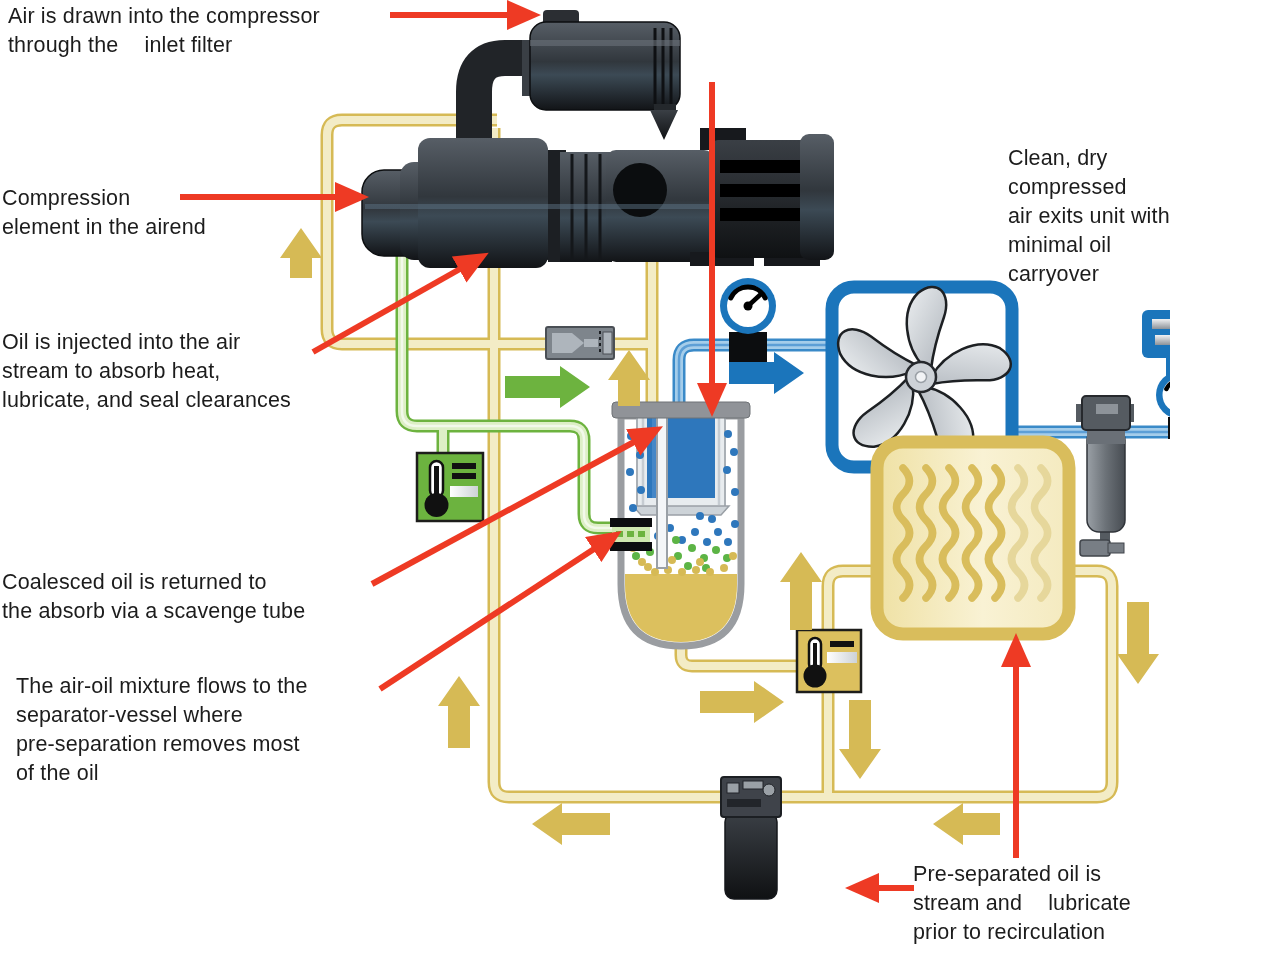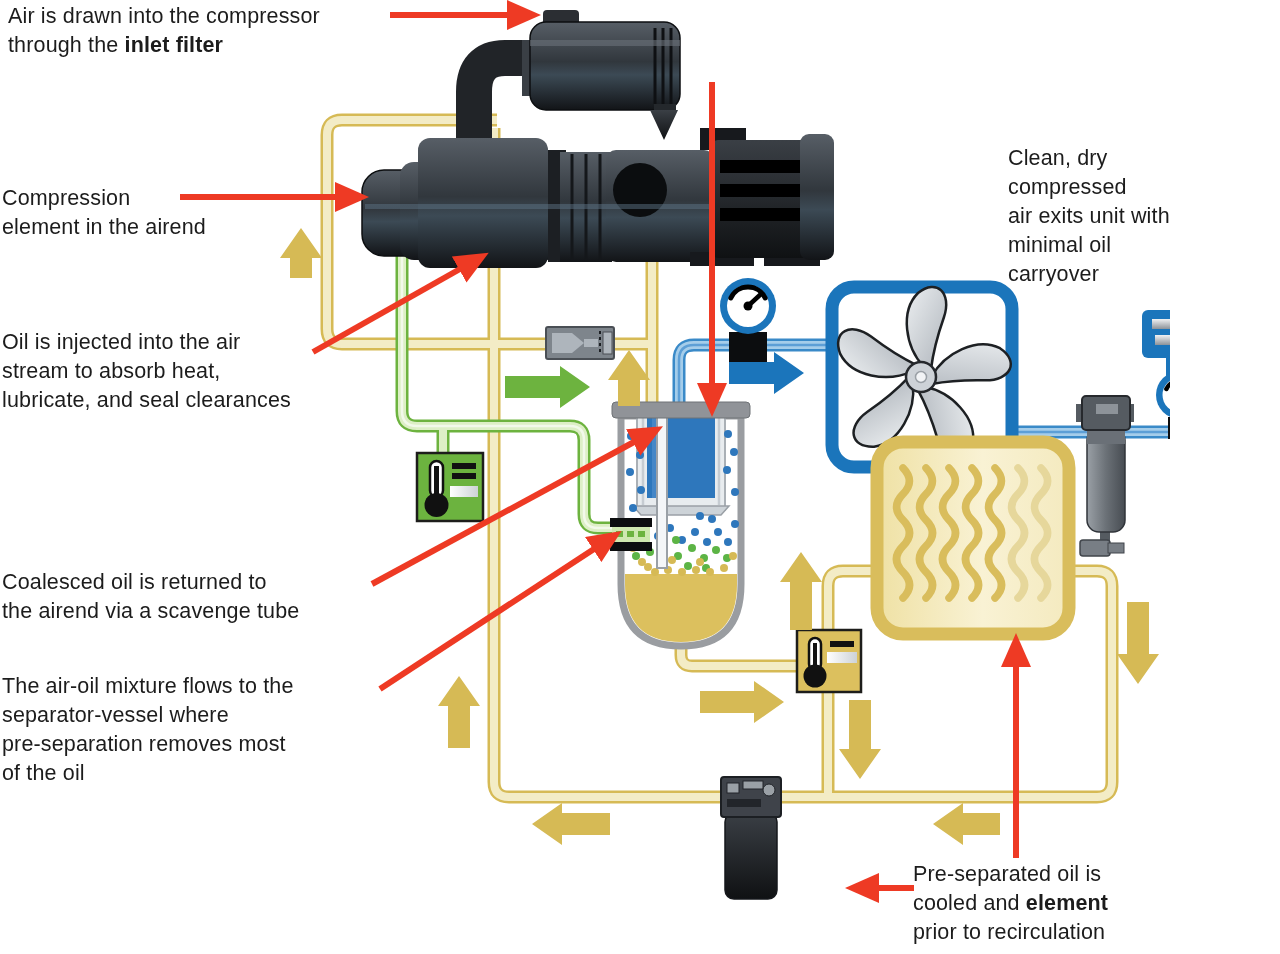--- a/index.html
+++ b/index.html
@@ -1,21 +1,21 @@
 <!DOCTYPE html>
 <html style="--annotation-red: #ee3a24; --oil-yellow: #d6ba55; --oil-fill: #f3ecc6; --air-blue: #1b75bb; --inject-green: #6db33f; --component-dark: #2f343a; --text-black: #1c1c1c;"><head>
 <meta charset="utf-8">
 <style>
   html,body{margin:0;padding:0;background:#fff;}
   .stage{position:relative;width:1170px;height:954px;background:#fff;overflow:hidden;
          font-family:"Liberation Sans",sans-serif;}
   .stage svg{position:absolute;left:0;top:0;}
   .label{position:absolute;white-space:pre-line;font-size:21.5px;line-height:29px;
          color:var(--text-black,#1a1a1a);letter-spacing:.15px;}
-  .label .bd{font-weight:700;}
+  .label .bd{font-weight:400;margin-left:20px;}
   
   .pb-y{stroke:var(--oil-yellow);stroke-width:13;fill:none;}
   .pf-y{stroke:var(--oil-fill);stroke-width:8;fill:none;}
   .pb-g{stroke:var(--inject-green);stroke-width:13;fill:none;}
   .pf-g{stroke:#ddefc6;stroke-width:8;fill:none;}
   .pc-g{stroke:#f2f9ea;stroke-width:2.5;fill:none;}
   .pb-b{stroke:#3a8ac8;stroke-width:13;fill:none;}
   .pf-b{stroke:#a5cdea;stroke-width:8;fill:none;}
   .pc-b{stroke:#5d9fd6;stroke-width:2.5;fill:none;}
   .af-y{fill:var(--oil-yellow);}          
@@ -347,22 +347,22 @@
 through the </span><span class="bd">inlet filter</span><span></span></div>
 <div class="label" style="left:2px;top:184px"><span>Compression
 element in the airend</span><span class="bd"></span><span></span></div>
 <div class="label" style="left:1008px;top:144px"><span>Clean, dry compressed
 air exits unit with
 minimal oil carryover</span><span class="bd"></span><span></span></div>
 <div class="label" style="left:2px;top:328px"><span>Oil is injected into the air
 stream to absorb heat,
 lubricate, and seal clearances</span><span class="bd"></span><span></span></div>
 <div class="label" style="left:2px;top:568px"><span>Coalesced oil is returned to
-the airend via a scavenge tube</span><span class="bd"></span><span></span></div>
-<div class="label" style="left:2px;top:672px"><span>The air-oil mixture flows to the
+the absorb via a scavenge tube</span><span class="bd"></span><span></span></div>
+<div class="label" style="left:16px;top:672px"><span>The air-oil mixture flows to the
 separator-vessel where
 pre-separation removes most
 of the oil</span><span class="bd"></span><span></span></div>
 <div class="label" style="left:913px;top:860px"><span>Pre-separated oil is
-cooled and </span><span class="bd">element</span><span>
+stream and </span><span class="bd">lubricate</span><span>
 prior to recirculation</span></div>
 
 </div>
 
 </body></html>

